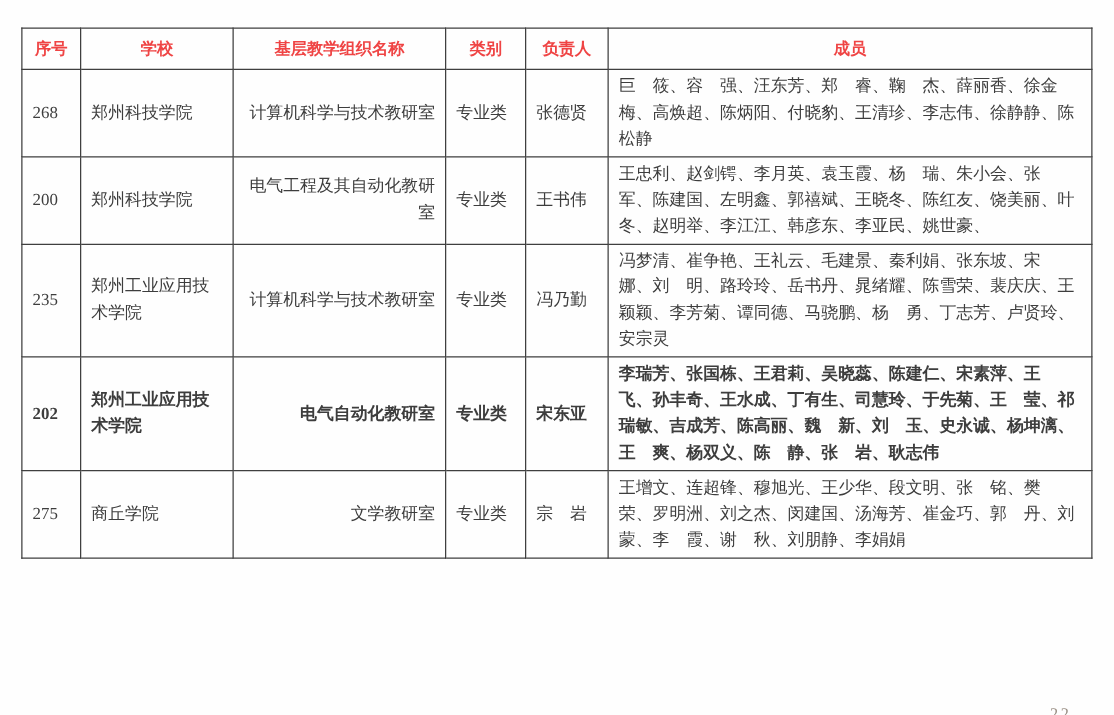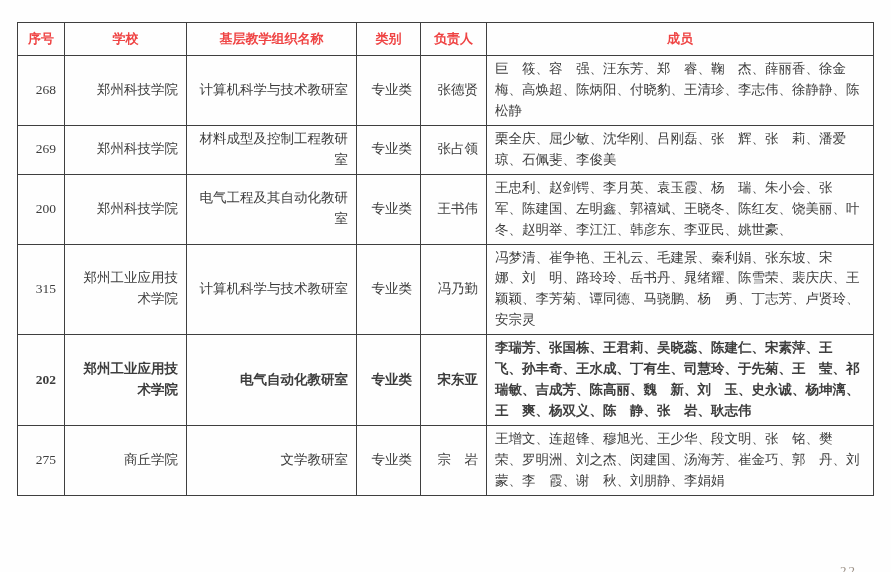--- a/index.html
+++ b/index.html
@@ -37,21 +37,21 @@
     vertical-align: middle;
     word-break: break-all;
   }
   table.roster thead th {
     font-weight: bold;
     font-size: 13px;
     height: 26px;
     color: #ef4444;
   }
   td.c-no, td.c-school, td.c-cat, td.c-leader {
-    text-align: right;
+    text-align: left;
   }
   td.c-org {
     text-align: right;
     padding-left: 10px;
   }
   td.c-members {
     text-align: left;
     padding: 4px 10px;
     margin-left: 26px;
   }
@@ -106,38 +106,30 @@
     </thead>
     <tbody>
       <tr class="r-268">
         <td class="c-no">268</td>
         <td class="c-school">郑州科技学院</td>
         <td class="c-org">计算机科学与技术教研室</td>
         <td class="c-cat">专业类</td>
         <td class="c-leader">张德贤</td>
         <td class="c-members">巨　筱、容　强、汪东芳、郑　睿、鞠　杰、薛丽香、徐金梅、高焕超、陈炳阳、付晓豹、王清珍、李志伟、徐静静、陈松静</td>
       </tr>
-      <tr class="r-269">
-        <td class="c-no">269</td>
-        <td class="c-school">郑州科技学院</td>
-        <td class="c-org">材料成型及控制工程教研室</td>
-        <td class="c-cat">专业类</td>
-        <td class="c-leader">张占领</td>
-        <td class="c-members">栗全庆、屈少敏、沈华刚、吕刚磊、张　辉、张　莉、潘爱琼、石佩斐、李俊美</td>
-      </tr>
       <tr class="r-270">
         <td class="c-no">200</td>
         <td class="c-school">郑州科技学院</td>
         <td class="c-org">电气工程及其自动化教研室</td>
         <td class="c-cat">专业类</td>
         <td class="c-leader">王书伟</td>
         <td class="c-members">王忠利、赵剑锷、李月英、袁玉霞、杨　瑞、朱小会、张　军、陈建国、左明鑫、郭禧斌、王晓冬、陈红友、饶美丽、叶　冬、赵明举、李江江、韩彦东、李亚民、姚世豪、</td>
       </tr>
       <tr class="r-271">
-        <td class="c-no">315</td>
+        <td class="c-no">235</td>
         <td class="c-school">郑州工业应用技术学院</td>
         <td class="c-org">计算机科学与技术教研室</td>
         <td class="c-cat">专业类</td>
         <td class="c-leader">冯乃勤</td>
         <td class="c-members">冯梦清、崔争艳、王礼云、毛建景、秦利娟、张东坡、宋　娜、刘　明、路玲玲、岳书丹、晁绪耀、陈雪荣、裴庆庆、王颖颖、李芳菊、谭同德、马骁鹏、杨　勇、丁志芳、卢贤玲、安宗灵</td>
       </tr>
       <tr class="r-272">
         <td class="c-no">202</td>
         <td class="c-school">郑州工业应用技术学院</td>
         <td class="c-org">电气自动化教研室</td>

